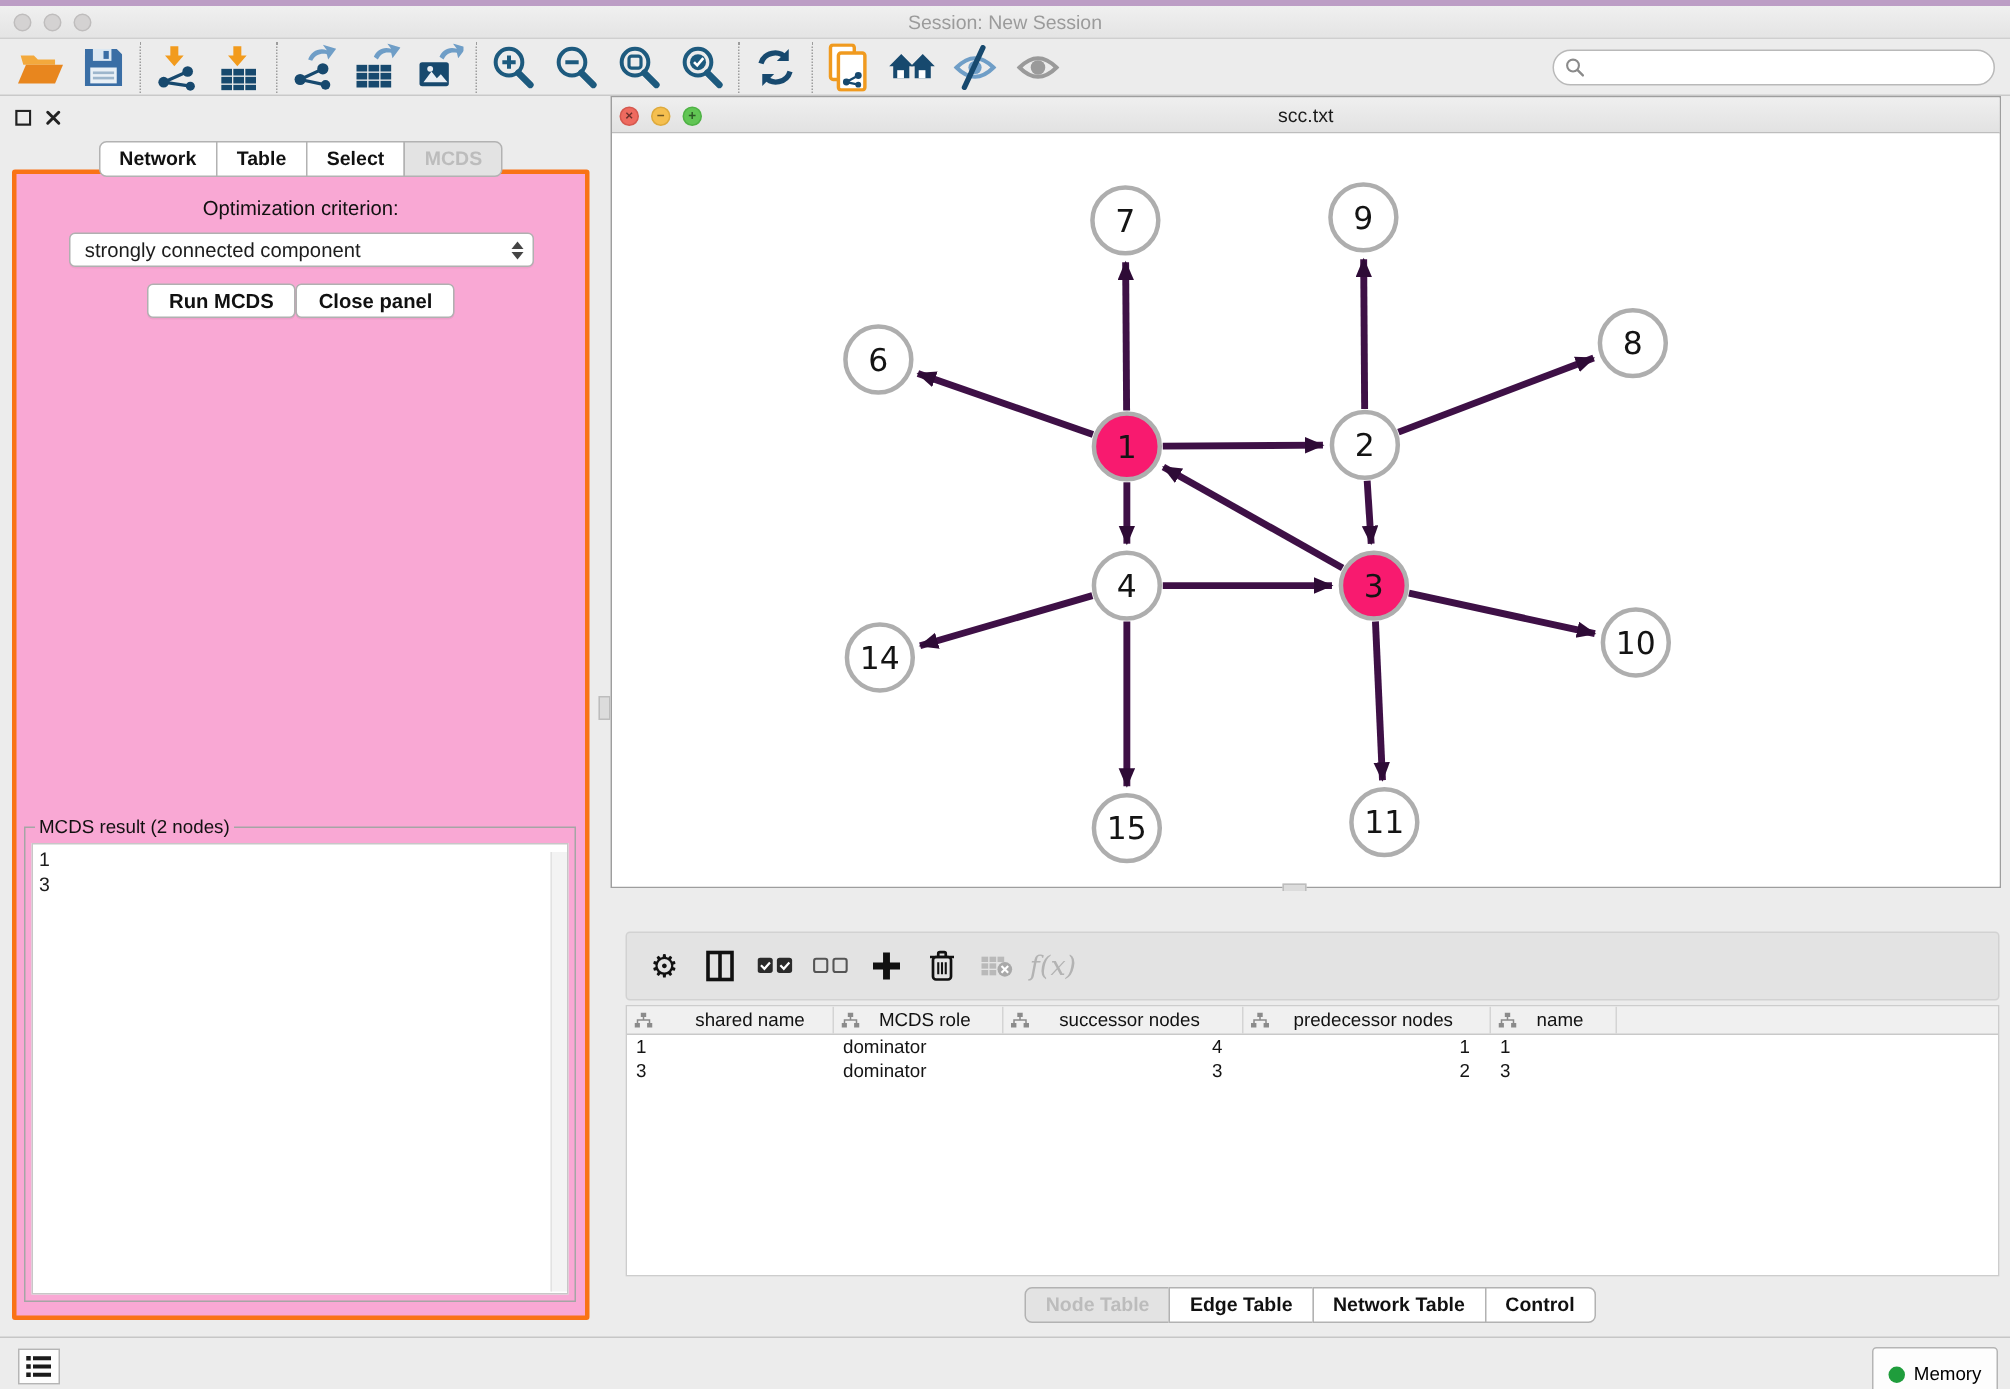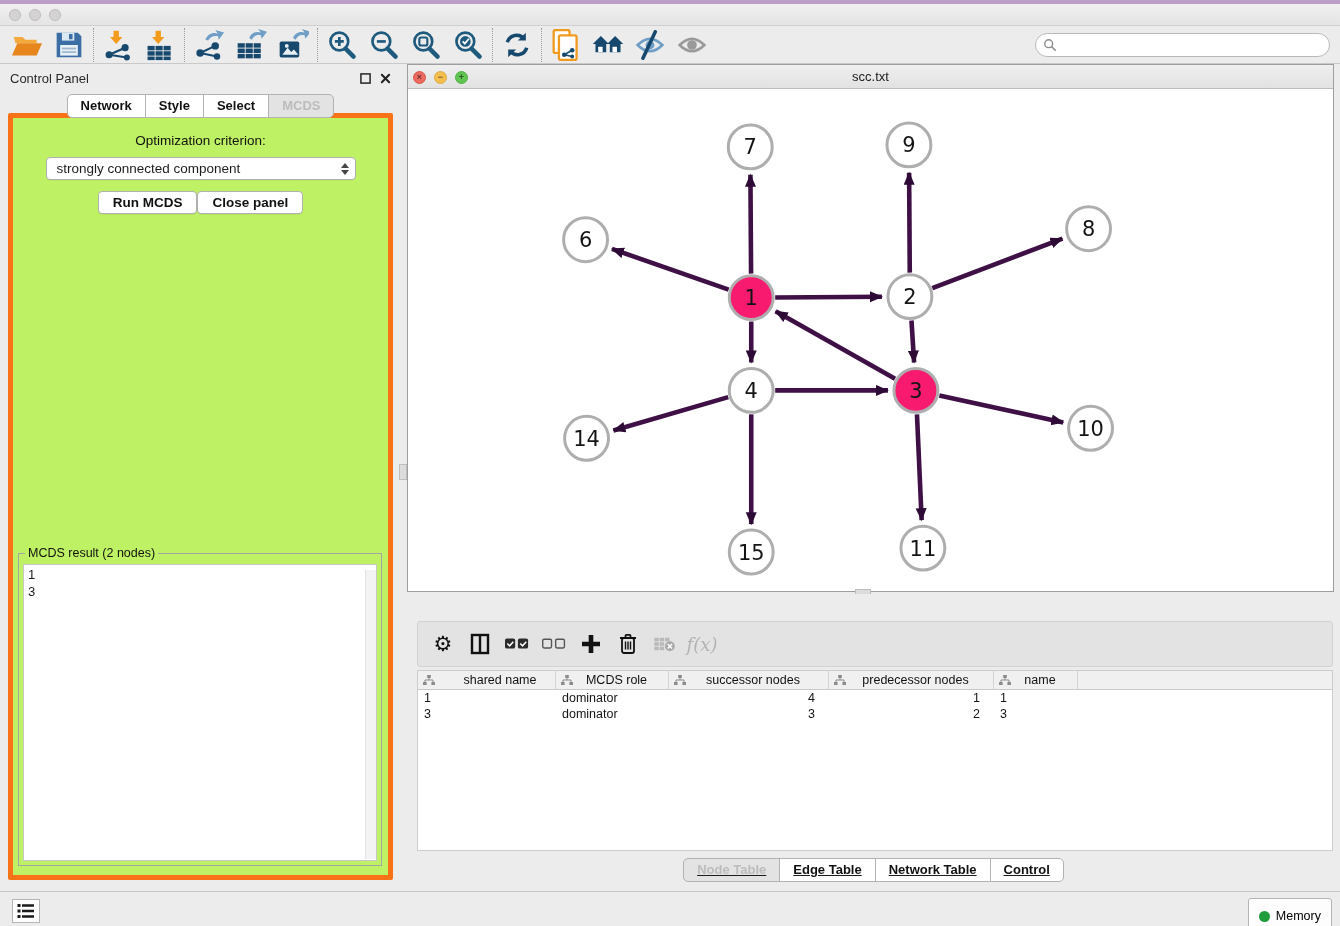--- a/index.html
+++ b/index.html
@@ -27,22 +27,22 @@
   .control-panel { position:absolute; left:0; top:66px; width:401px; height:822px; background:#ececec; }
   .panel-head { height:24px; display:flex; align-items:center; padding:0 10px; }
   .panel-head .ph-title { flex:1; font-size:13px; color:#2a2a2a; }
   .ph-icons { display:flex; gap:9px; align-items:center; }
   .seg { display:flex; justify-content:center; position:relative; z-index:2; margin-top:4px; }
   .seg .tab { background:#fff; border:1px solid #b2b2b2; margin-left:-1px; padding:3px 13px 4px;
     font-size:13px; font-weight:700; color:#111; cursor:pointer; white-space:nowrap; }
   .seg .tab:first-child { border-radius:5px 0 0 5px; margin-left:0; }
   .seg .tab:last-child { border-radius:0 5px 5px 0;text-align:right; }
   .seg .tab.selected { background:#e3e3e3; color:#bcbcbc; }
-  .cp-body { position:absolute; left:8px; right:8px; top:47px; bottom:8px; background:#bef264;
-    border:5px solid #f97316; border-radius:2px; padding-top:15px; }
+  .cp-body { position:absolute; left:8px; right:8px; top:47px; bottom:8px; background:#f9a8d4;
+    border:3px solid #f97316; border-radius:2px; padding-top:15px; }
   .opt-label { text-align:center; font-size:13.5px; color:#111; margin-bottom:9px; }
   .dropdown { margin:0 auto; width:310px; height:23px; background:#fff; border:1px solid #b0b0b0; border-radius:4px;
     display:flex; align-items:center; padding:0 6px 0 10px; font-size:13.5px; cursor:pointer; box-shadow:0 1px 0 rgba(0,0,0,.04); }
   .dropdown .dd-text { flex:1; }
   .dd-arrows { display:flex; flex-direction:column; gap:2px; align-items:center; }
   .dd-arrows i { display:block; width:0; height:0; border-left:4px solid transparent; border-right:4px solid transparent; }
   .dd-up { border-bottom:5px solid #444; }
   .dd-down { border-top:5px solid #444; }
   .cp-buttons { display:flex; justify-content:center; margin-top:11px; }
   .mac-btn { background:#fff; border:1px solid #b0b0b0; border-radius:4px; height:23px; padding:0 14px;
@@ -80,21 +80,21 @@
   .fx { font-family:"DejaVu Serif",serif; font-style:italic; font-size:18px; color:#b3b3b3; }
   .gear-glyph { font-family:"DejaVu Sans",sans-serif; font-size:21px; color:#111; line-height:1; }
   .tp-table { position:absolute; left:10px; right:7px; top:76px; bottom:39px; background:#fff; border:1px solid #cdcdcd; overflow:hidden; }
   .t-head { display:flex; height:19px; background:#f0f0f0; border-bottom:1px solid #c9c9c9; }
   .t-hcell { display:flex; align-items:center; border-right:1px solid #d4d4d4; font-size:12.5px; color:#111; }
   .t-hcell .tree { margin-left:5px; }
   .t-hcell .lbl { flex:1; text-align:center; padding-right:8px; }
   .t-row { display:flex; height:16px; align-items:center; font-size:12.5px; color:#141414; }
   .t-cell { padding:0 6px; overflow:hidden; white-space:nowrap; }
   .t-cell.num { text-align:right; padding-right:14px; }
-  .tp-tabs { position:absolute; left:0; right:0; bottom:8px; display:flex; justify-content:center;text-decoration:underline; }
+  .tp-tabs { position:absolute; left:0; right:0; bottom:8px; display:flex; justify-content:center; }
 
   
   .statusbar { position:absolute; left:0; top:891px; width:1340px; height:35px; background:#ececec; border-top:1px solid #c6c6c6; }
   .sq-btn { position:absolute; left:12px; top:7px; width:28px; height:24px; background:#fdfdfd; border:1px solid #b5b5b5;
     display:flex; align-items:center; justify-content:center; cursor:pointer; }
   .memory-btn { position:absolute; right:8px; top:6px; height:36px; background:#fdfdfd; border:1px solid #b5b5b5; border-radius:3px;
     display:flex; align-items:center; gap:6px; padding:0 10px; font-size:12.5px; cursor:pointer; }
   .memory-dot { width:11px; height:11px; border-radius:50%; background:#1f9d3c; }
 
   .icon { display:block; }
@@ -102,20 +102,21 @@
 </head>
 <body>
 
 <div class="titlebar">
   <div class="accent"></div>
   <div class="tl-dots">
     <span class="tl-dot"></span>
     <span class="tl-dot"></span>
     <span class="tl-dot"></span>
   </div>
+  <div class="win-title">Session: New Session</div>
 </div>
 
 <div class="toolbar">
   <button class="tb-btn">
       <svg class="icon" width="32" height="30" viewBox="0 0 36 34">
         <path d="M3 8h10l3 3h13v4H5z" fill="#f3a93c"></path>
         <path d="M1 29l6-14h28l-6 14z" fill="#e8861e"></path>
       </svg>
     </button>
   <button class="tb-btn">
@@ -263,33 +264,32 @@
     <svg class="icon" width="14" height="14" viewBox="0 0 16 16">
         <circle cx="6.5" cy="6.5" r="4.5" fill="none" stroke="#8b8b8b" stroke-width="1.6"></circle>
         <path d="M10 10l4 4" stroke="#8b8b8b" stroke-width="1.8" stroke-linecap="round"></path>
       </svg>
     <input placeholder="" style="">
   </div>
 </div>
 
 <div class="control-panel">
   <div class="panel-head">
-    <span class="ph-title">Control Panel</span>
     <span class="ph-icons">
       <svg width="11" height="11" viewBox="0 0 12 12">
           <rect x="1" y="1" width="10" height="10" fill="none" stroke="#222" stroke-width="1.6"></rect>
         </svg>
       <svg width="11" height="11" viewBox="0 0 12 12">
           <path d="M2 2l8 8M10 2l-8 8" stroke="#222" stroke-width="2.2" stroke-linecap="round"></path>
         </svg>
     </span>
   </div>
   <div class="seg" id="ctl-tabs">
       <div class="tab">Network</div>
-      <div class="tab">Style</div>
+      <div class="tab">Table</div>
       <div class="tab">Select</div>
       <div class="tab selected">MCDS</div>
     </div>
   <div class="cp-body">
     <div class="opt-label">Optimization criterion:</div>
     <div class="dropdown">
       <span class="dd-text">strongly connected component</span>
       <span class="dd-arrows">
           <i class="dd-up"></i>
           <i class="dd-down"></i>

